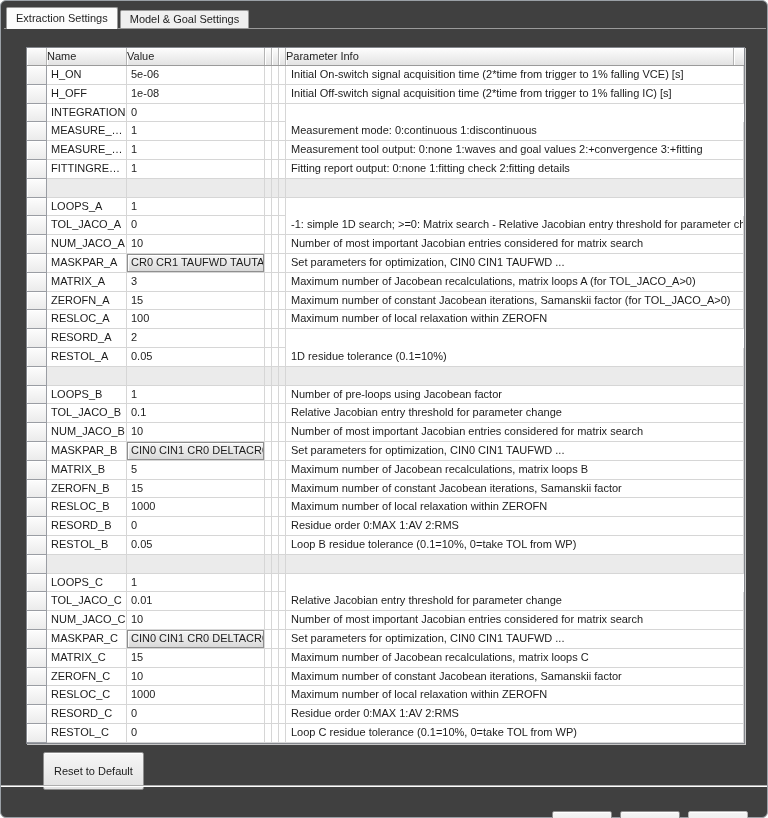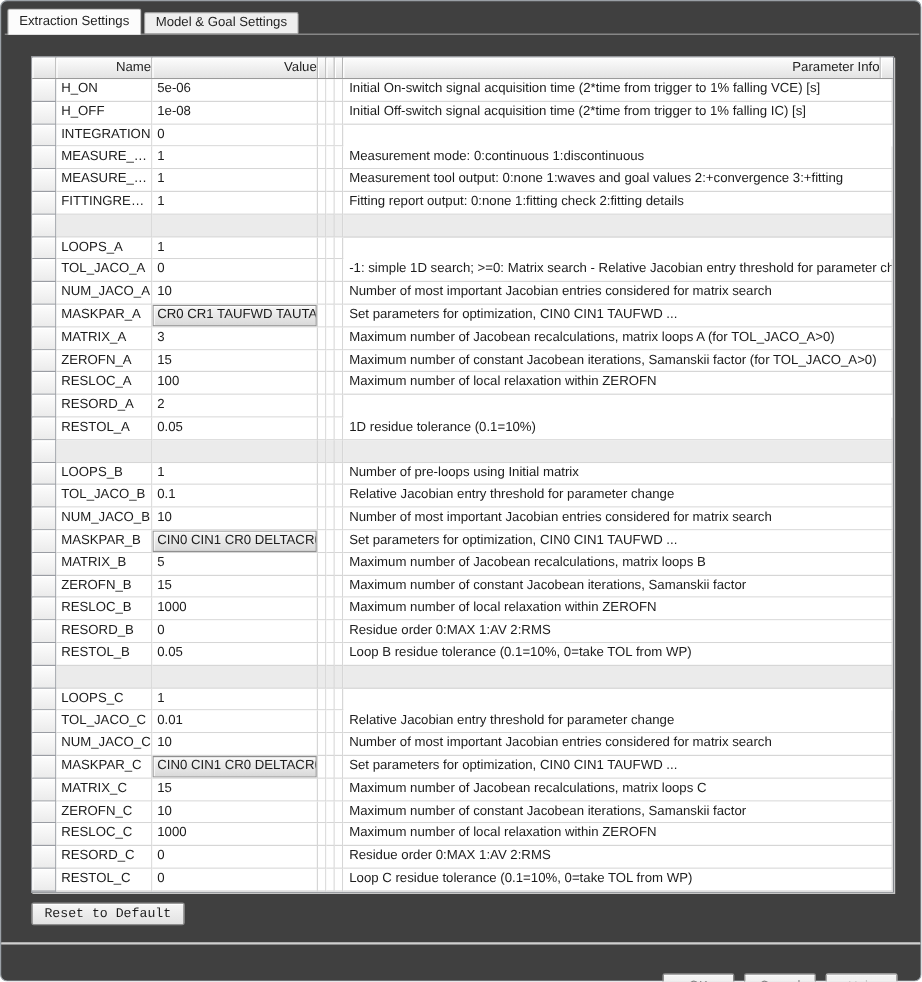--- a/index.html
+++ b/index.html
@@ -12,21 +12,21 @@
   .tab{font-size:11px;color:#1f1f1f;padding:0 9px;border:1px solid #9a9a9a;border-bottom:none;
     background:#efefef;margin-right:2px;height:17px;line-height:17px;white-space:nowrap;
     border-radius:2px 2px 0 0;}
   .tab.active{background:#fcfcfc;height:21px;line-height:21px;margin-bottom:-1px;z-index:2;}
   
   .grid{position:absolute;left:25px;top:46px;right:22px;border:1px solid #84878d;
     background:#ffffff;box-shadow:1px 1px 0 rgba(255,255,255,.7);}
   .ghead{display:flex;height:17px;border-bottom:1px solid #9a9a9a;}
   .hc{box-sizing:border-box;background:linear-gradient(#fdfdfd,#e3e3e3);
     border-right:1px solid #b4b4b4;box-shadow:inset 1px 1px 0 #ffffff;
-    font-size:11px;color:#1f1f1f;text-align:right;line-height:16px;overflow:hidden;white-space:nowrap;}
+    font-size:11px;color:#1f1f1f;text-align:left;line-height:16px;overflow:hidden;white-space:nowrap;}
   .gbody{display:block;}
   .grow{display:flex;height:18.8px;}
   .gc{box-sizing:border-box;background:#ffffff;border-right:1px solid #d6d6d6;
     border-bottom:1px solid #d6d6d6;font-size:11px;color:#1c1c1c;line-height:17px;
     overflow:hidden;white-space:nowrap;}
   .c-rowhdr{width:20px;flex:none;}
   .c-name{width:80px;flex:none;padding-left:4px;text-overflow:ellipsis;}
   .c-value{width:138px;flex:none;padding-left:4px;}
   .c-nar{width:7px;flex:none;padding:0;}
   .c-info{flex:1;padding-left:5px;}
@@ -37,21 +37,21 @@
   .spacer .gc{background:#ebebeb;}
   .spacer .rh{background:linear-gradient(#fdfdfd,#ebebeb);}
   .btncell{padding:0;}
   .cellbtn{height:100%;box-sizing:border-box;border:1px solid #8f8f8f;
     background:linear-gradient(#f7f7f7,#d9d9d9);box-shadow:inset 1px 1px 0 rgba(255,255,255,.85);
     padding:0 3px;font-size:11px;line-height:15px;color:#1c1c1c;overflow:hidden;white-space:nowrap;}
   
   .btn{font-family:"Liberation Sans",sans-serif;font-size:11px;color:#1c1c1c;
     border:1px solid #8e8e8e;border-radius:2px;background:linear-gradient(#f6f6f6,#e2e2e2);
     box-shadow:inset 0 1px 0 #ffffff;height:21px;padding:0 10px;}
-  .reset{position:absolute;left:25px;top:751px;height:19px;font-family:Liberation Mono, monospace;}
+  .reset{position:absolute;left:42px;top:751px;height:38px;}
   .sep{position:absolute;left:0;right:0;top:784px;height:0;
     border-top:1px solid #aeaeae;box-shadow:0 1px 0 #ffffff;}
   .footer-buttons{position:absolute;right:19px;top:810px;display:flex;gap:8px;
     background:transparent;margin-left:40px;}
   .footer-buttons .btn{width:60px;padding:0;}
   .btn.disabled{color:#aaaaaa;border-color:#b5b5b5;background:linear-gradient(#f4f4f4,#e9e9e9);}
 </style>
 </head>
 <body>
 
@@ -226,21 +226,21 @@
     <div class="gc c-nar"></div>
     <div class="gc c-info"></div>
   </div>
         <div class="grow">
     <div class="gc c-rowhdr rh"></div>
     <div class="gc c-name">LOOPS_B</div>
     <div class="gc c-value">1</div>
     <div class="gc c-nar"></div>
     <div class="gc c-nar"></div>
     <div class="gc c-nar"></div>
-    <div class="gc c-info">Number of pre-loops using Initial matrix</div>
+    <div class="gc c-info">Number of pre-loops using Jacobean factor</div>
   </div>
         <div class="grow">
     <div class="gc c-rowhdr rh"></div>
     <div class="gc c-name">TOL_JACO_B</div>
     <div class="gc c-value">0.1</div>
     <div class="gc c-nar"></div>
     <div class="gc c-nar"></div>
     <div class="gc c-nar"></div>
     <div class="gc c-info">Relative Jacobian entry threshold for parameter change</div>
   </div>

